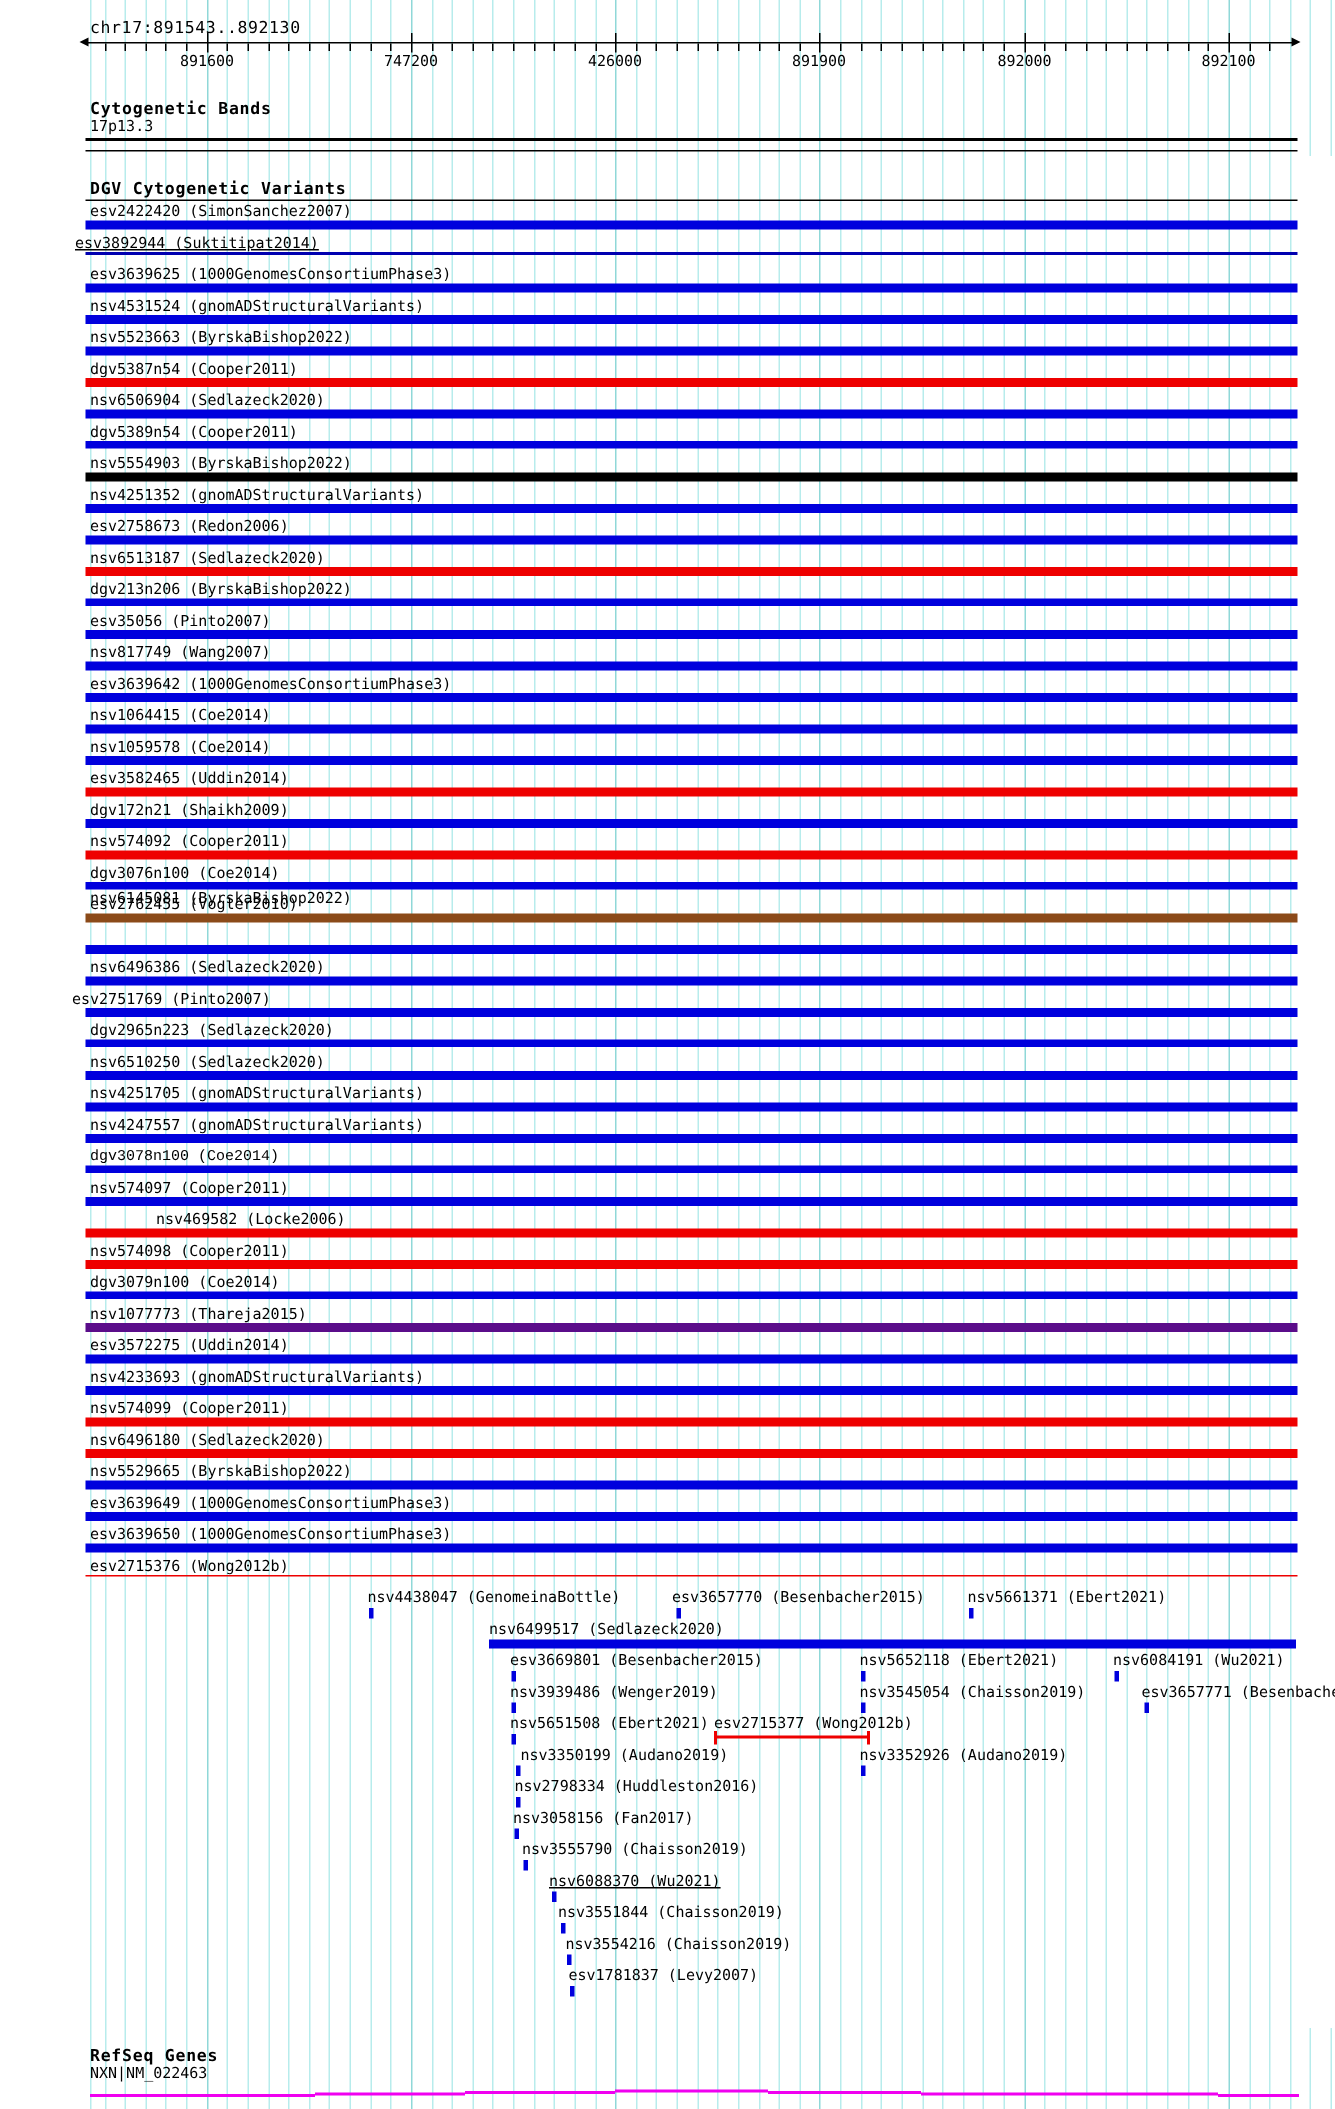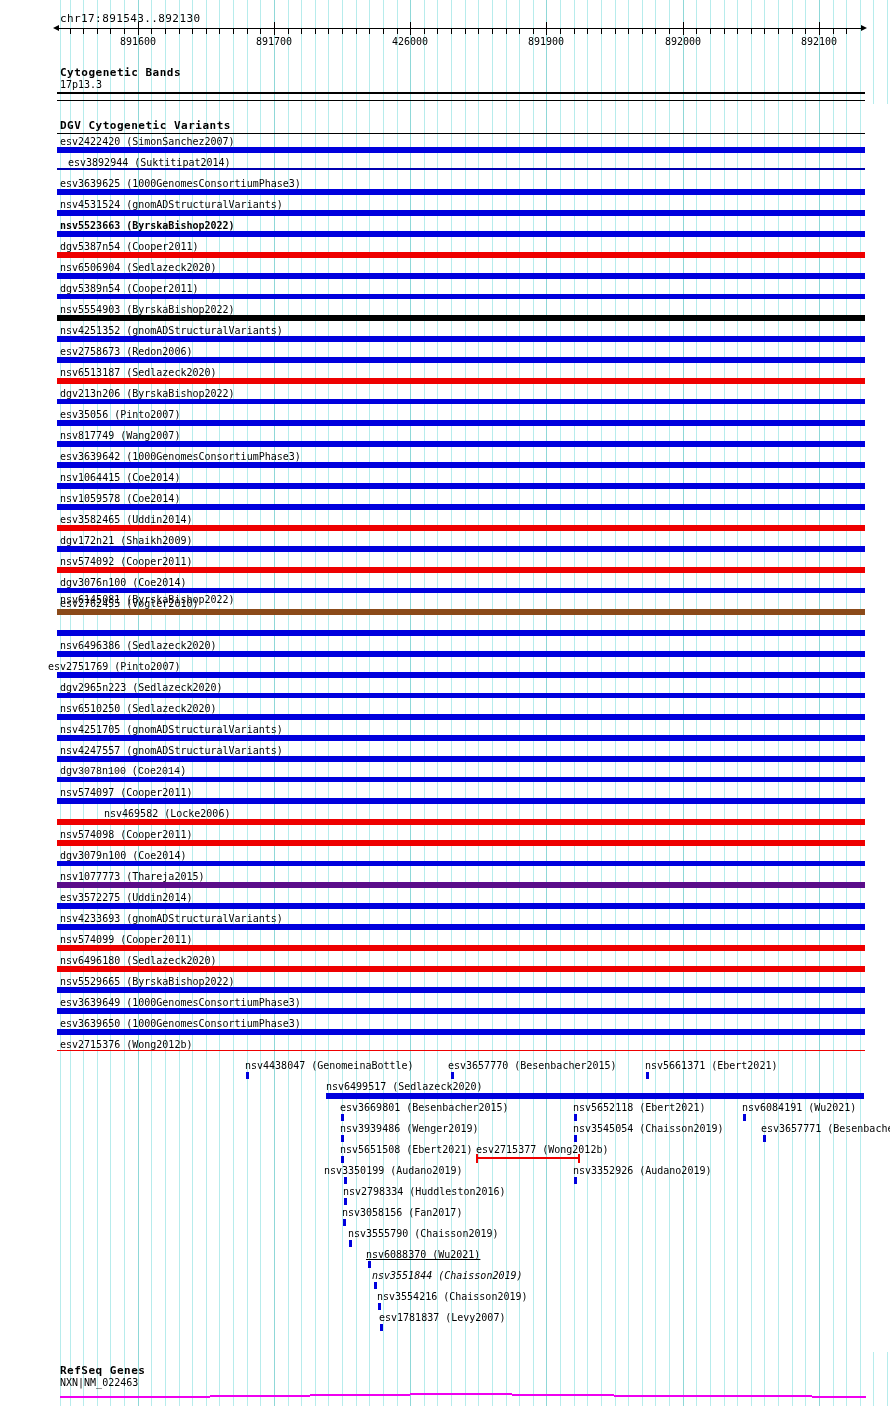--- a/index.html
+++ b/index.html
@@ -98,21 +98,21 @@
       <div class="abs" style="left: 151px; top: 29px; width: 1px; height: 5px; background: rgb(0, 0, 0);"></div>
       <div class="abs" style="left: 165px; top: 29px; width: 1px; height: 5px; background: rgb(0, 0, 0);"></div>
       <div class="abs" style="left: 179px; top: 29px; width: 1px; height: 5px; background: rgb(0, 0, 0);"></div>
       <div class="abs" style="left: 192px; top: 29px; width: 1px; height: 5px; background: rgb(0, 0, 0);"></div>
       <div class="abs" style="left: 206px; top: 29px; width: 1px; height: 5px; background: rgb(0, 0, 0);"></div>
       <div class="abs" style="left: 219px; top: 29px; width: 1px; height: 5px; background: rgb(0, 0, 0);"></div>
       <div class="abs" style="left: 233px; top: 29px; width: 1px; height: 5px; background: rgb(0, 0, 0);"></div>
       <div class="abs" style="left: 247px; top: 29px; width: 1px; height: 5px; background: rgb(0, 0, 0);"></div>
       <div class="abs" style="left: 260px; top: 29px; width: 1px; height: 5px; background: rgb(0, 0, 0);"></div>
       <div class="abs" style="left: 274px; top: 22px; width: 1px; height: 13px; background: rgb(0, 0, 0);"></div>
-      <div class="abs" style="left: 252px; top: 36px; width: 44px; text-align: center; font: 10px / 12px &quot;DejaVu Sans Mono&quot;, monospace; color: rgb(0, 0, 0);">891700</div>
+      <div class="abs" style="left: 252px; top: 36px; width: 44px; text-align: center; font: 10px / 12px &quot;DejaVu Sans Mono&quot;, monospace; color: rgb(0, 0, 0);">747200</div>
       <div class="abs" style="left: 288px; top: 29px; width: 1px; height: 5px; background: rgb(0, 0, 0);"></div>
       <div class="abs" style="left: 301px; top: 29px; width: 1px; height: 5px; background: rgb(0, 0, 0);"></div>
       <div class="abs" style="left: 315px; top: 29px; width: 1px; height: 5px; background: rgb(0, 0, 0);"></div>
       <div class="abs" style="left: 328px; top: 29px; width: 1px; height: 5px; background: rgb(0, 0, 0);"></div>
       <div class="abs" style="left: 342px; top: 29px; width: 1px; height: 5px; background: rgb(0, 0, 0);"></div>
       <div class="abs" style="left: 356px; top: 29px; width: 1px; height: 5px; background: rgb(0, 0, 0);"></div>
       <div class="abs" style="left: 369px; top: 29px; width: 1px; height: 5px; background: rgb(0, 0, 0);"></div>
       <div class="abs" style="left: 383px; top: 29px; width: 1px; height: 5px; background: rgb(0, 0, 0);"></div>
       <div class="abs" style="left: 397px; top: 29px; width: 1px; height: 5px; background: rgb(0, 0, 0);"></div>
       <div class="abs" style="left: 410px; top: 22px; width: 1px; height: 13px; background: rgb(0, 0, 0);"></div>
@@ -158,27 +158,27 @@
   <div class="lbl" style="left:60px;top:79px;">17p13.3</div>
   <div class="hline" style="left:57px;top:92px;width:808px;height:2px;"></div>
   <div class="hline" style="left:57px;top:100px;width:808px;height:1px;"></div>
 
   <div class="hdr" style="left:60px;top:119px;">DGV Cytogenetic Variants</div>
   <div class="hline" style="left:57px;top:133px;width:808px;height:1px;"></div>
 
   <div id="dgv-rows">
       <div class="lbl" style="left: 60px; top: 136px;">esv2422420 (SimonSanchez2007)</div>
       <div class="abs" style="left: 57px; top: 147px; width: 808px; height: 6px; background: rgb(0, 0, 221);"></div>
-      <div class="lbl" style="left: 68px; top: 157px;">esv3892944 (Suktitipat2014)</div>
+      <div class="lbl" style="left: 50px; top: 157px; text-decoration: underline;">esv3892944 (Suktitipat2014)</div>
       <div class="abs" style="left: 57px; top: 168px; width: 808px; height: 2px; background: rgb(0, 0, 176);"></div>
       <div class="lbl" style="left: 60px; top: 178px;">esv3639625 (1000GenomesConsortiumPhase3)</div>
       <div class="abs" style="left: 57px; top: 189px; width: 808px; height: 6px; background: rgb(0, 0, 221);"></div>
       <div class="lbl" style="left: 60px; top: 199px;">nsv4531524 (gnomADStructuralVariants)</div>
       <div class="abs" style="left: 57px; top: 210px; width: 808px; height: 6px; background: rgb(0, 0, 221);"></div>
-      <div class="lbl" style="left: 60px; top: 220px; font-weight: bold;">nsv5523663 (ByrskaBishop2022)</div>
+      <div class="lbl" style="left: 60px; top: 220px;">nsv5523663 (ByrskaBishop2022)</div>
       <div class="abs" style="left: 57px; top: 231px; width: 808px; height: 6px; background: rgb(0, 0, 221);"></div>
       <div class="lbl" style="left: 60px; top: 241px;">dgv5387n54 (Cooper2011)</div>
       <div class="abs" style="left: 57px; top: 252px; width: 808px; height: 6px; background: rgb(238, 0, 0);"></div>
       <div class="lbl" style="left: 60px; top: 262px;">nsv6506904 (Sedlazeck2020)</div>
       <div class="abs" style="left: 57px; top: 273px; width: 808px; height: 6px; background: rgb(0, 0, 221);"></div>
       <div class="lbl" style="left: 60px; top: 283px;">dgv5389n54 (Cooper2011)</div>
       <div class="abs" style="left: 57px; top: 294px; width: 808px; height: 5px; background: rgb(0, 0, 221);"></div>
       <div class="lbl" style="left: 60px; top: 304px;">nsv5554903 (ByrskaBishop2022)</div>
       <div class="abs" style="left: 57px; top: 315px; width: 808px; height: 6px; background: rgb(0, 0, 0);"></div>
       <div class="lbl" style="left: 60px; top: 325px;">nsv4251352 (gnomADStructuralVariants)</div>
@@ -272,33 +272,33 @@
       <div class="lbl" style="left: 573px; top: 1123px;">nsv3545054 (Chaisson2019)</div>
       <div class="abs" style="left: 574px; top: 1135px; width: 3px; height: 7px; background: rgb(0, 0, 221);"></div>
       <div class="lbl" style="left: 761px; top: 1123px;">esv3657771 (Besenbacher2015)</div>
       <div class="abs" style="left: 763px; top: 1135px; width: 3px; height: 7px; background: rgb(0, 0, 221);"></div>
       <div class="lbl" style="left: 340px; top: 1144px;">nsv5651508 (Ebert2021)</div>
       <div class="abs" style="left: 341px; top: 1156px; width: 3px; height: 7px; background: rgb(0, 0, 221);"></div>
       <div class="lbl" style="left: 476px; top: 1144px;">esv2715377 (Wong2012b)</div>
       <div class="abs" style="left: 477px; top: 1157px; width: 102px; height: 2px; background: rgb(238, 0, 0);"></div>
       <div class="abs" style="left: 476px; top: 1154px; width: 2px; height: 9px; background: rgb(238, 0, 0);"></div>
       <div class="abs" style="left: 578px; top: 1154px; width: 2px; height: 9px; background: rgb(238, 0, 0);"></div>
-      <div class="lbl" style="left: 324px; top: 1165px;">nsv3350199 (Audano2019)</div>
+      <div class="lbl" style="left: 347px; top: 1165px;">nsv3350199 (Audano2019)</div>
       <div class="abs" style="left: 344px; top: 1177px; width: 3px; height: 7px; background: rgb(0, 0, 221);"></div>
       <div class="lbl" style="left: 573px; top: 1165px;">nsv3352926 (Audano2019)</div>
       <div class="abs" style="left: 574px; top: 1177px; width: 3px; height: 7px; background: rgb(0, 0, 221);"></div>
       <div class="lbl" style="left: 343px; top: 1186px;">nsv2798334 (Huddleston2016)</div>
       <div class="abs" style="left: 344px; top: 1198px; width: 3px; height: 7px; background: rgb(0, 0, 221);"></div>
       <div class="lbl" style="left: 342px; top: 1207px;">nsv3058156 (Fan2017)</div>
       <div class="abs" style="left: 343px; top: 1219px; width: 3px; height: 7px; background: rgb(0, 0, 221);"></div>
       <div class="lbl" style="left: 348px; top: 1228px;">nsv3555790 (Chaisson2019)</div>
       <div class="abs" style="left: 349px; top: 1240px; width: 3px; height: 7px; background: rgb(0, 0, 221);"></div>
       <div class="lbl" style="left: 366px; top: 1249px; text-decoration: underline;">nsv6088370 (Wu2021)</div>
       <div class="abs" style="left: 368px; top: 1261px; width: 3px; height: 7px; background: rgb(0, 0, 221);"></div>
-      <div class="lbl" style="left: 372px; top: 1270px; font-style: italic;">nsv3551844 (Chaisson2019)</div>
+      <div class="lbl" style="left: 372px; top: 1270px;">nsv3551844 (Chaisson2019)</div>
       <div class="abs" style="left: 374px; top: 1282px; width: 3px; height: 7px; background: rgb(0, 0, 221);"></div>
       <div class="lbl" style="left: 377px; top: 1291px;">nsv3554216 (Chaisson2019)</div>
       <div class="abs" style="left: 378px; top: 1303px; width: 3px; height: 7px; background: rgb(0, 0, 221);"></div>
       <div class="lbl" style="left: 379px; top: 1312px;">esv1781837 (Levy2007)</div>
       <div class="abs" style="left: 380px; top: 1324px; width: 3px; height: 7px; background: rgb(0, 0, 221);"></div>
     </div>
 
   <div class="hdr" style="left:60px;top:1364px;">RefSeq Genes</div>
   <div class="lbl" style="left:60px;top:1377px;">NXN|NM_022463</div>
   <div id="gene-line">

